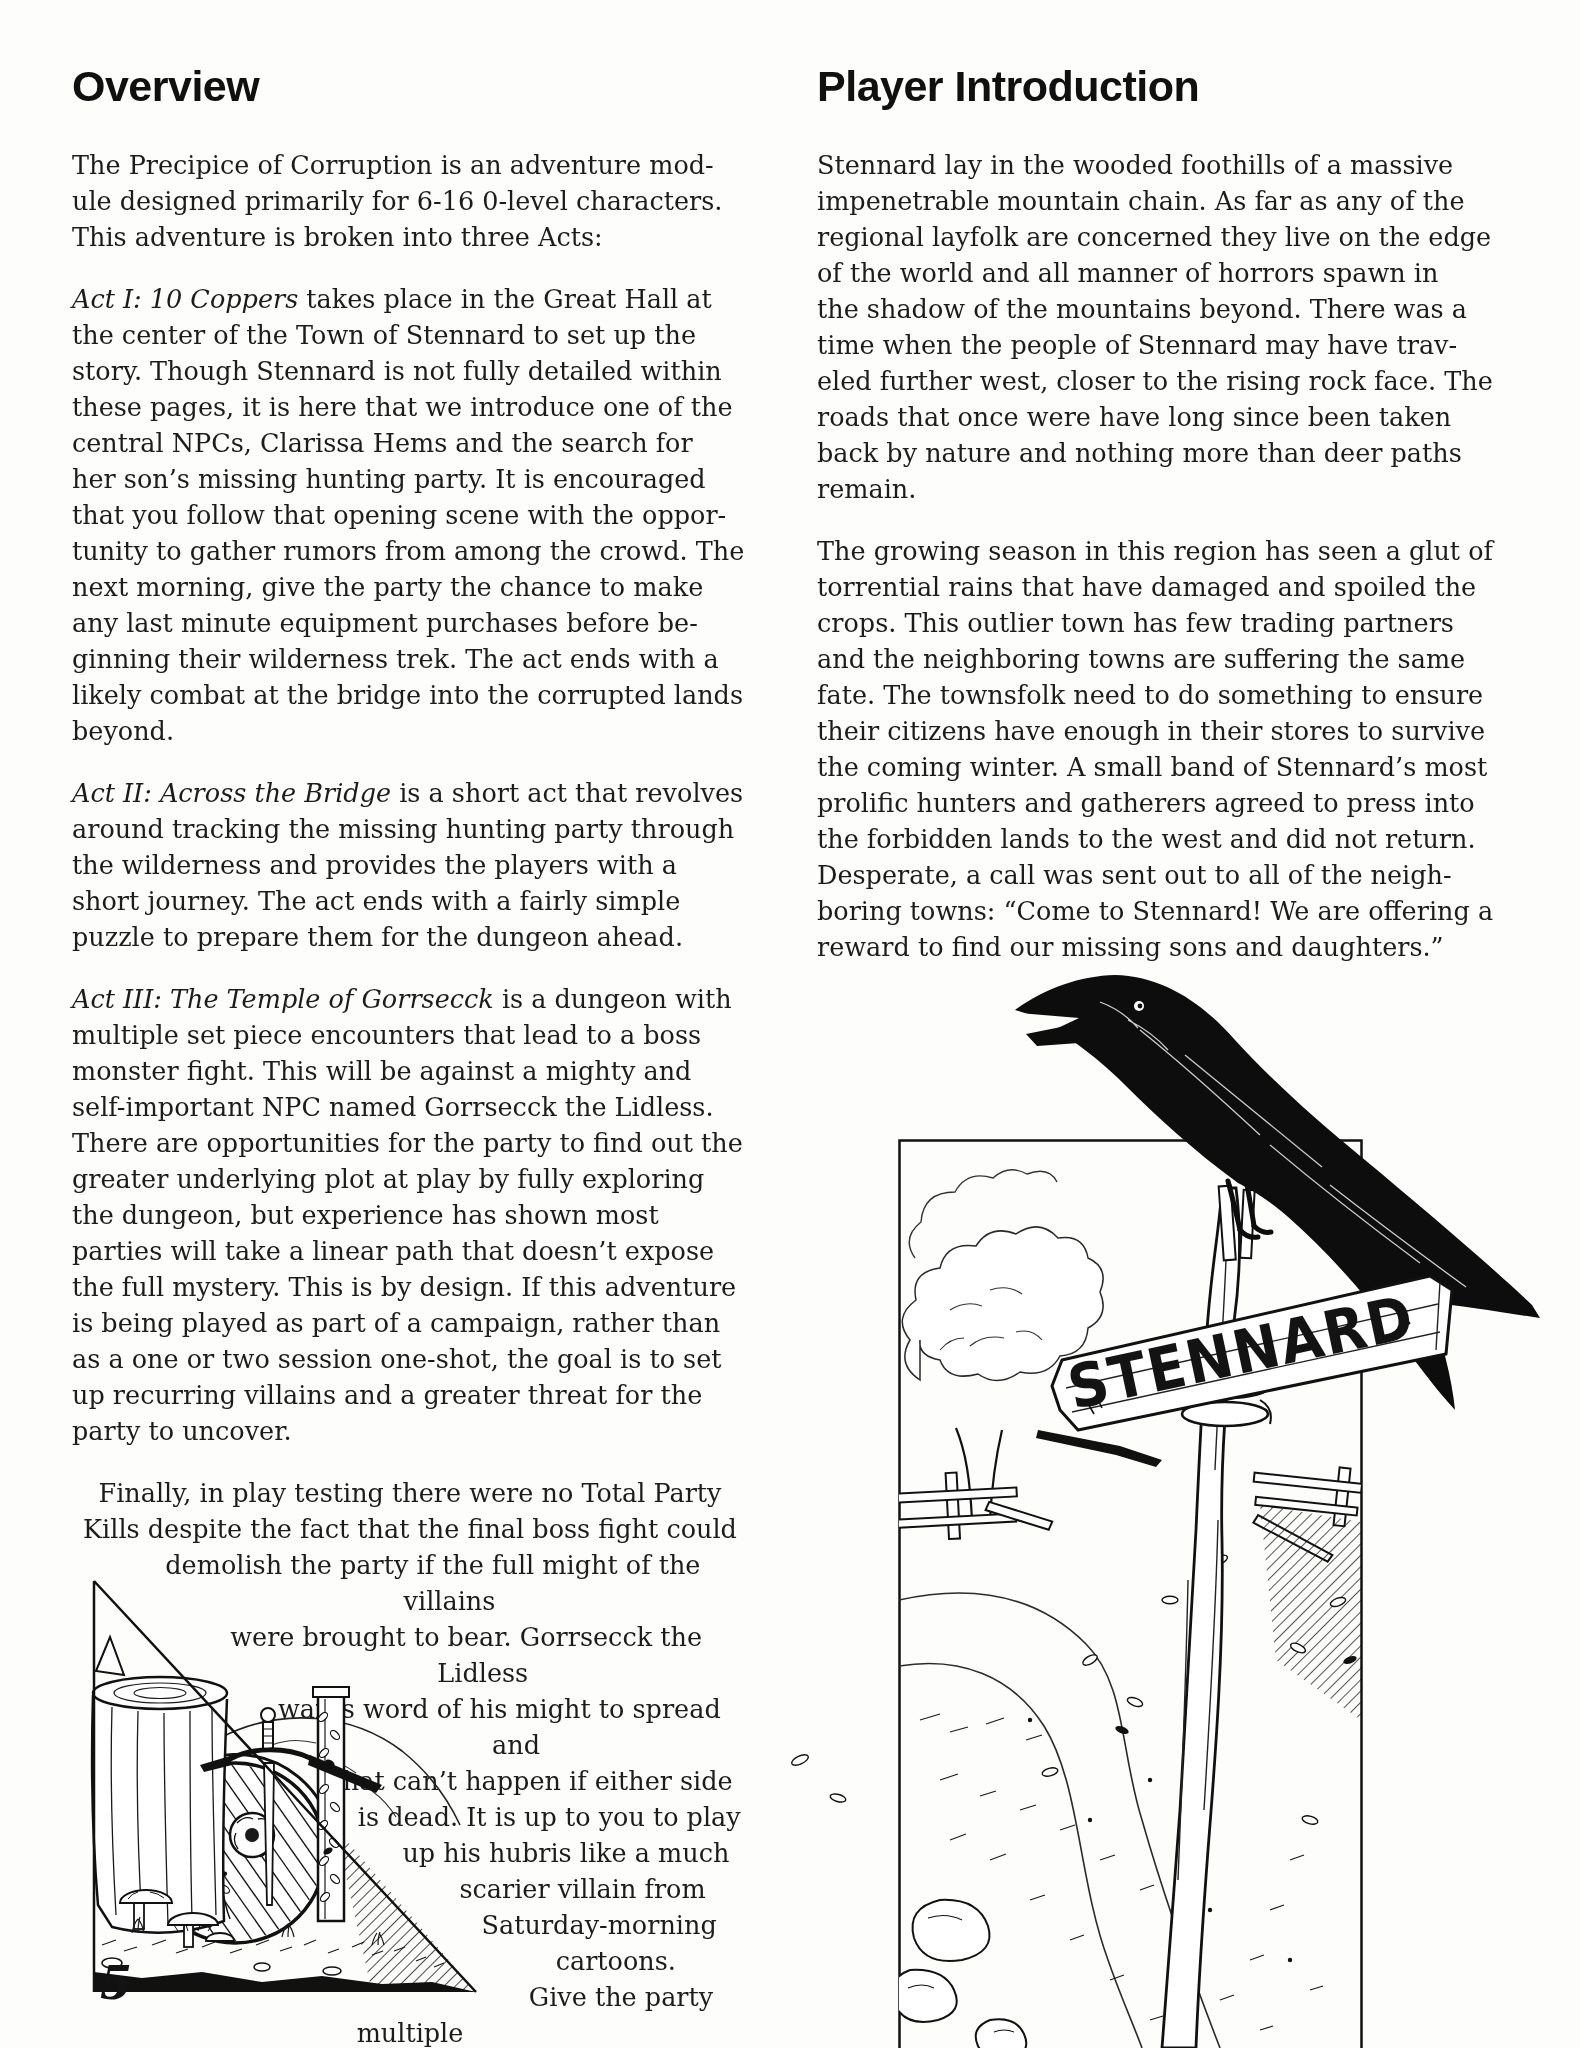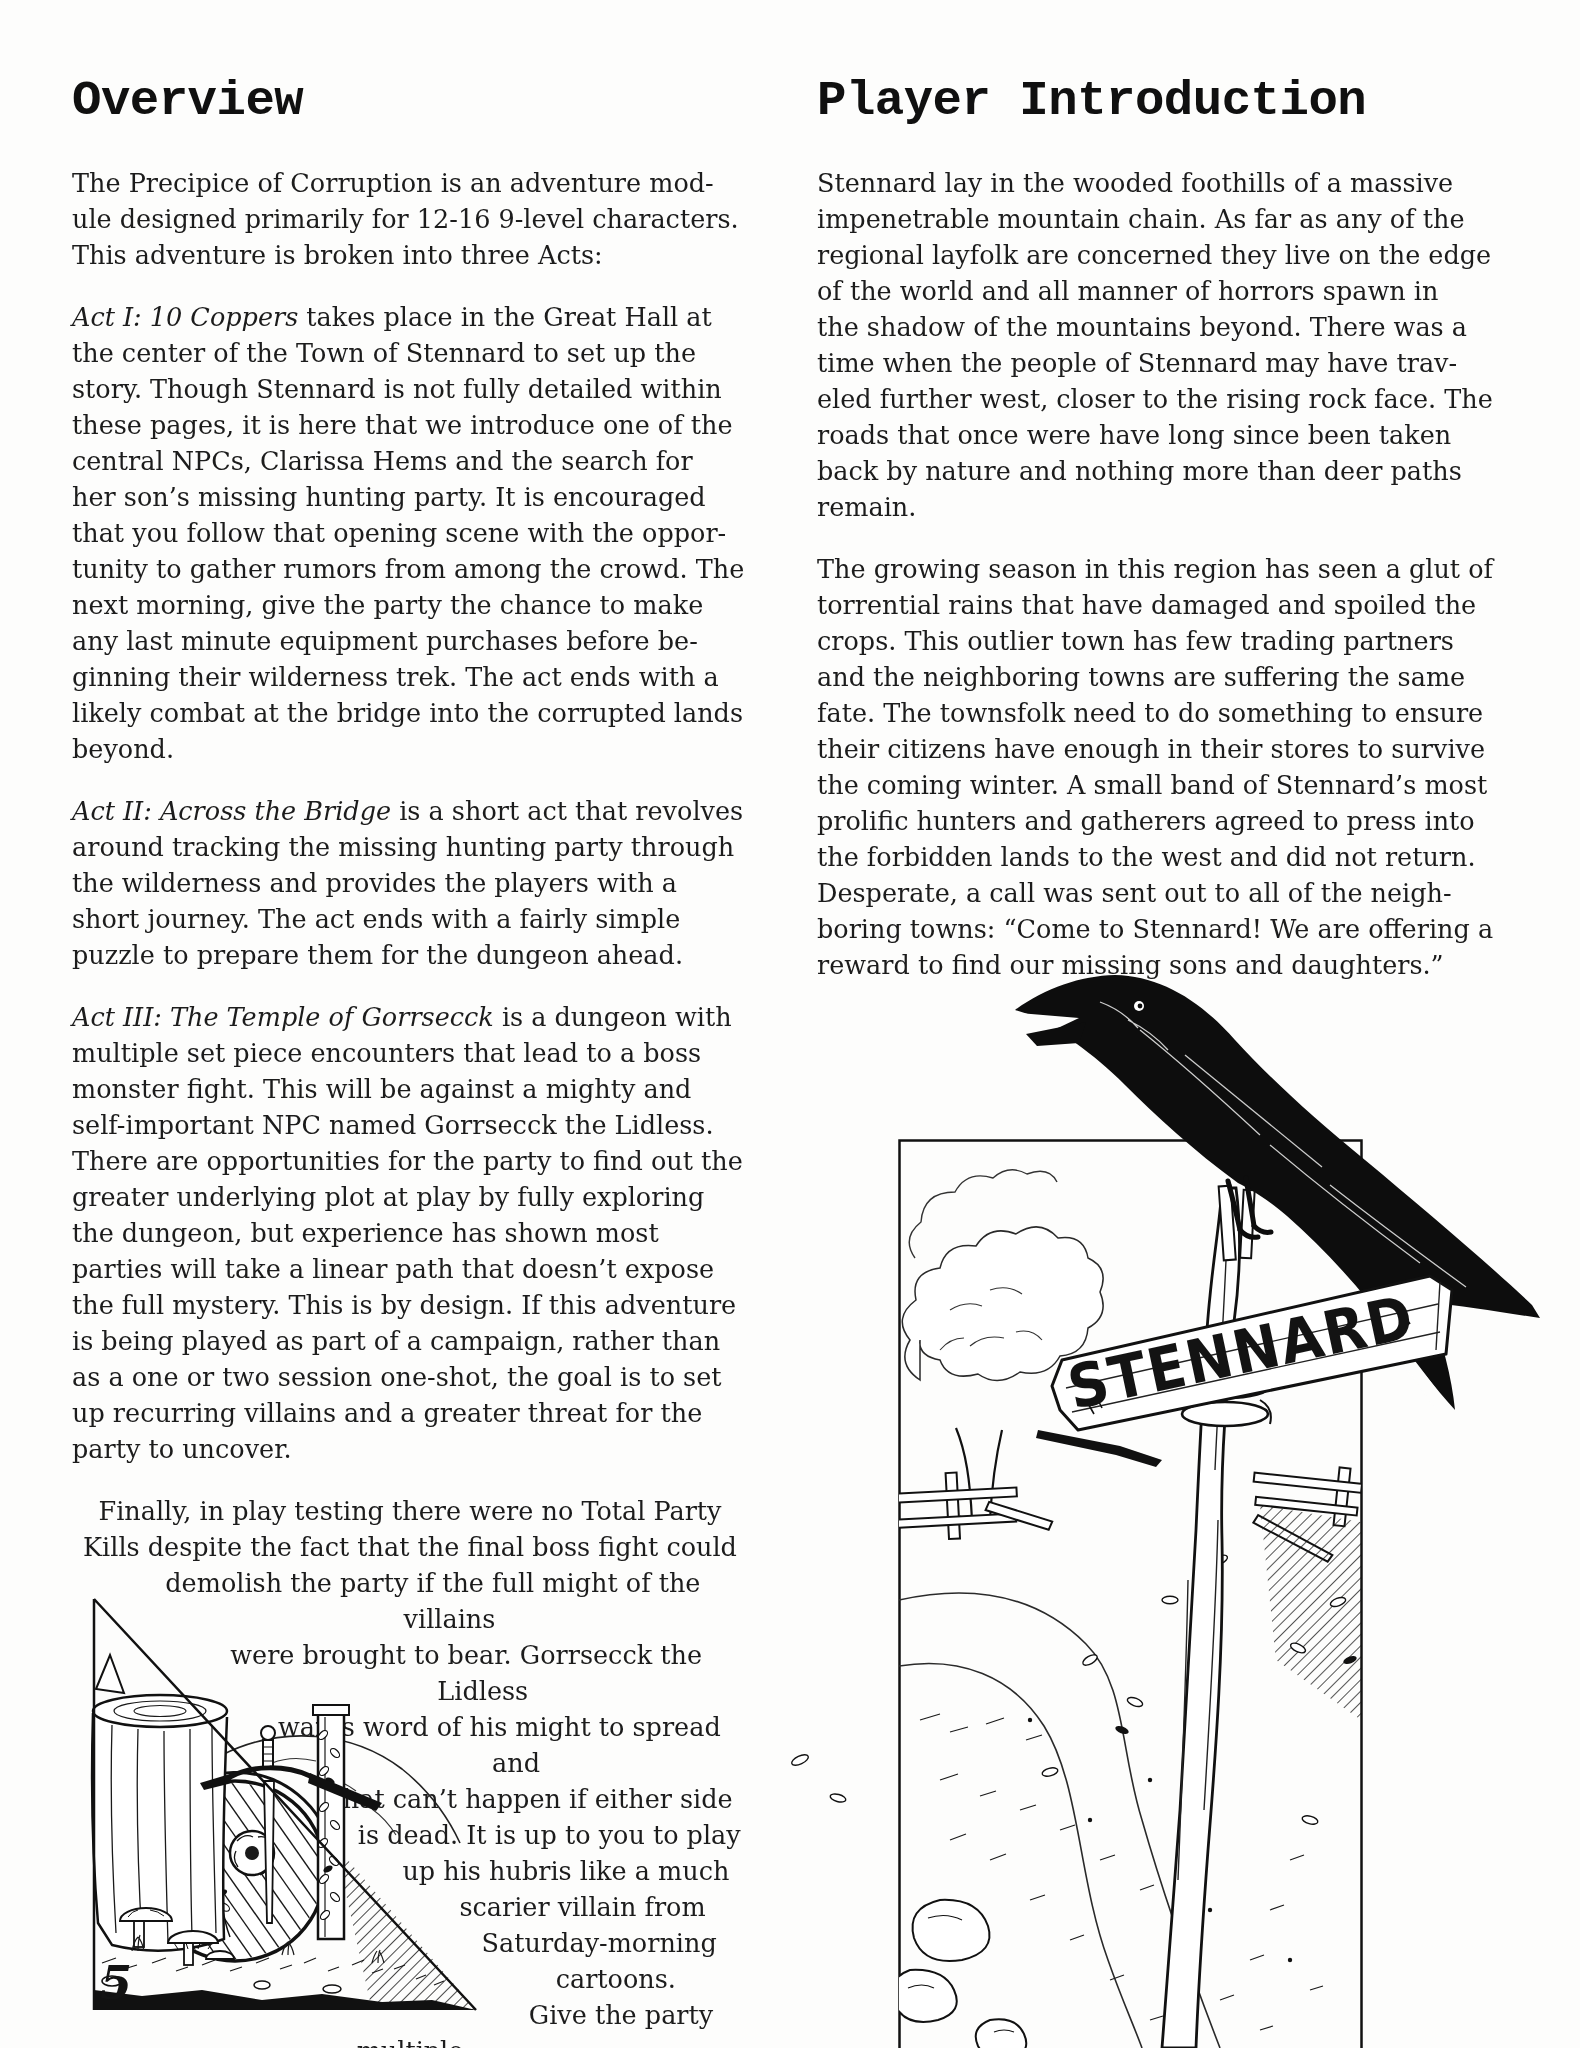--- a/index.html
+++ b/index.html
@@ -5,23 +5,23 @@
   html,body{margin:0;padding:0;}
   body{
     width:1580px;height:2048px;position:relative;overflow:hidden;
     background:#fdfdfc;color:#1c1c1c;
     font-family:"DejaVu Serif", serif;
   }
   .col{position:absolute;top:64px;}
   #overview-col{left:72px;width:676px;}
   #player-col{left:817px;width:692px;}
   h1.head{
-    font-family:Liberation Mono, monospace;
-    font-weight:700;font-size:49px;line-height:1.05;
-    letter-spacing:-0.5px;color:#101010;margin:12px 0 38px 0;
+    font-family:Liberation Sans, sans-serif;
+    font-weight:700;font-size:43px;line-height:1.05;
+    letter-spacing:-0.5px;color:#101010;margin:0 0 38px 0;
   }
   p.b{
     font-size:25.5px;line-height:36px;margin:0 0 26px 0;
     white-space:pre-line;
   }
   #player-col p.b{}
   .lead{font-weight:400;font-style:italic;}
   #finally-para{text-align:center;margin-bottom:0;}
   .art-float{
     float:left;width:660px;height:520px;position:relative;
@@ -36,21 +36,21 @@
     font:italic 600 46px "DejaVu Serif", serif;color:#131313;
   }
 </style>
 </head>
 <body>
 
 <div class="col" id="overview-col">
   <h1 class="head">Overview</h1>
 
   <p class="b">The Precipice of Corruption is an adventure mod-
-ule designed primarily for 12-16 9-level characters.
+ule designed primarily for 6-16 0-level characters.
 This adventure is broken into three Acts:</p>
 
   <p class="b"><span class="lead">Act I: 10 Coppers </span><span>takes place in the Great Hall at
 the center of the Town of Stennard to set up the
 story. Though Stennard is not fully detailed within
 these pages, it is here that we introduce one of the
 central NPCs, Clarissa Hems and the search for
 her son’s missing hunting party. It is encouraged
 that you follow that opening scene with the oppor-
 tunity to gather rumors from among the crowd. The

